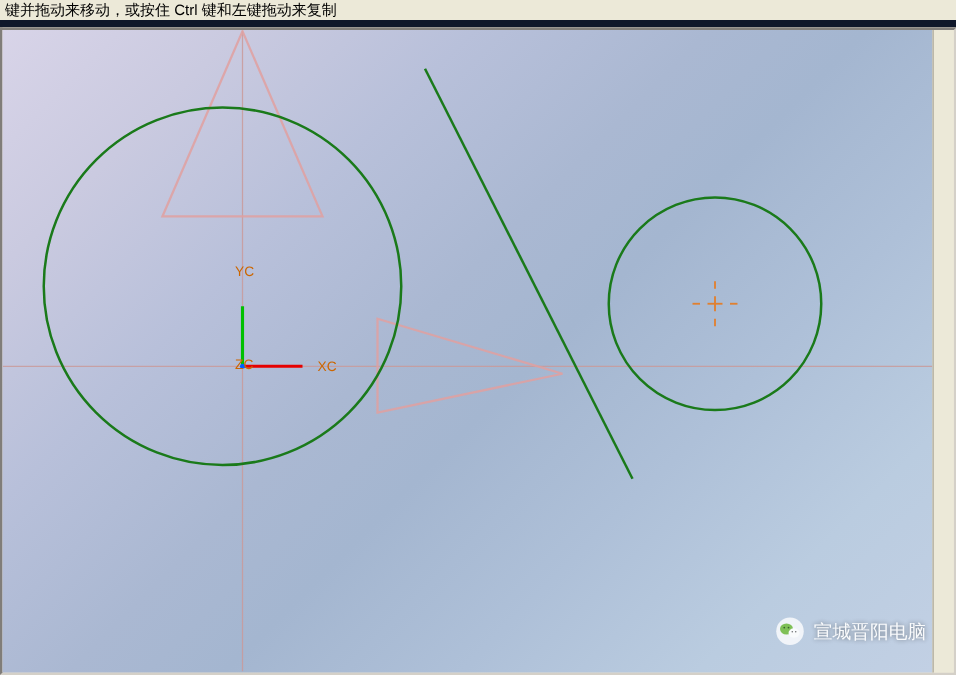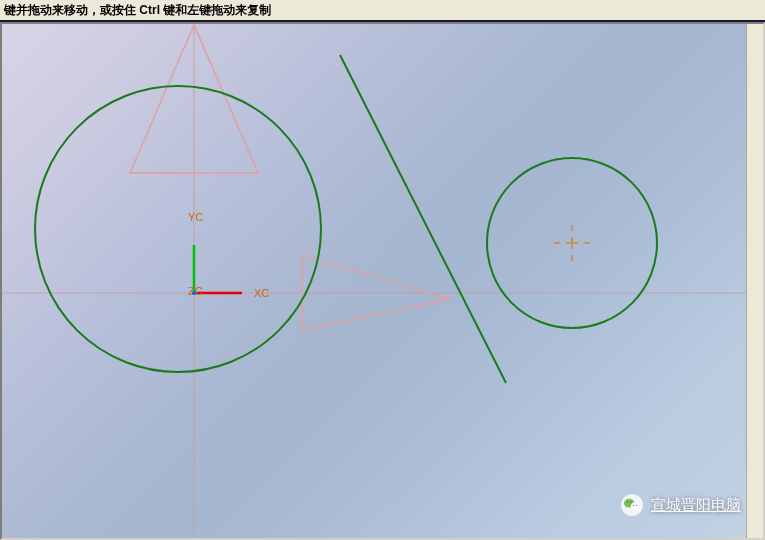--- a/index.html
+++ b/index.html
@@ -10,26 +10,26 @@
     height: 540px;
     position: relative;
     background: #d4d0c8;
     display: flex;
     flex-direction: column;
   }
   
   .title-bar {
     height: 22px;
     background: #ece9d8;
-    border-bottom: 2px solid #0f172a;
+    border-bottom: 6px solid #0f172a;
     display: flex;
     align-items: center;
     padding-left: 4px;
     font-size: 12px;
-    font-weight: bold;
+    font-weight: normal;
     font-family: "SimSun", sans-serif;
     color: #000;
     white-space: nowrap;
   }
   
   .canvas-wrap {
     flex: 1;
     position: relative;
     background: #f0e8d8;
     border: 2px inset #d4d0c8;
@@ -79,21 +79,20 @@
     right: 22px;
     bottom: 22px;
     display: flex;
     align-items: center;
     gap: 8px;
     color: #fff;
     font-size: 15px;
     font-family: "Microsoft YaHei", sans-serif;
     text-shadow: 0 0 4px rgba(0,0,0,0.5);
     opacity: 0.92;
-    text-decoration: underline;
   }
   .wm-icon {
     width: 22px; height: 22px;
     border-radius: 11px;
     background: rgba(255,255,255,0.85);
     display: flex;
     align-items: center;
     justify-content: center;
   }
   .wm-icon svg { display: block; }

